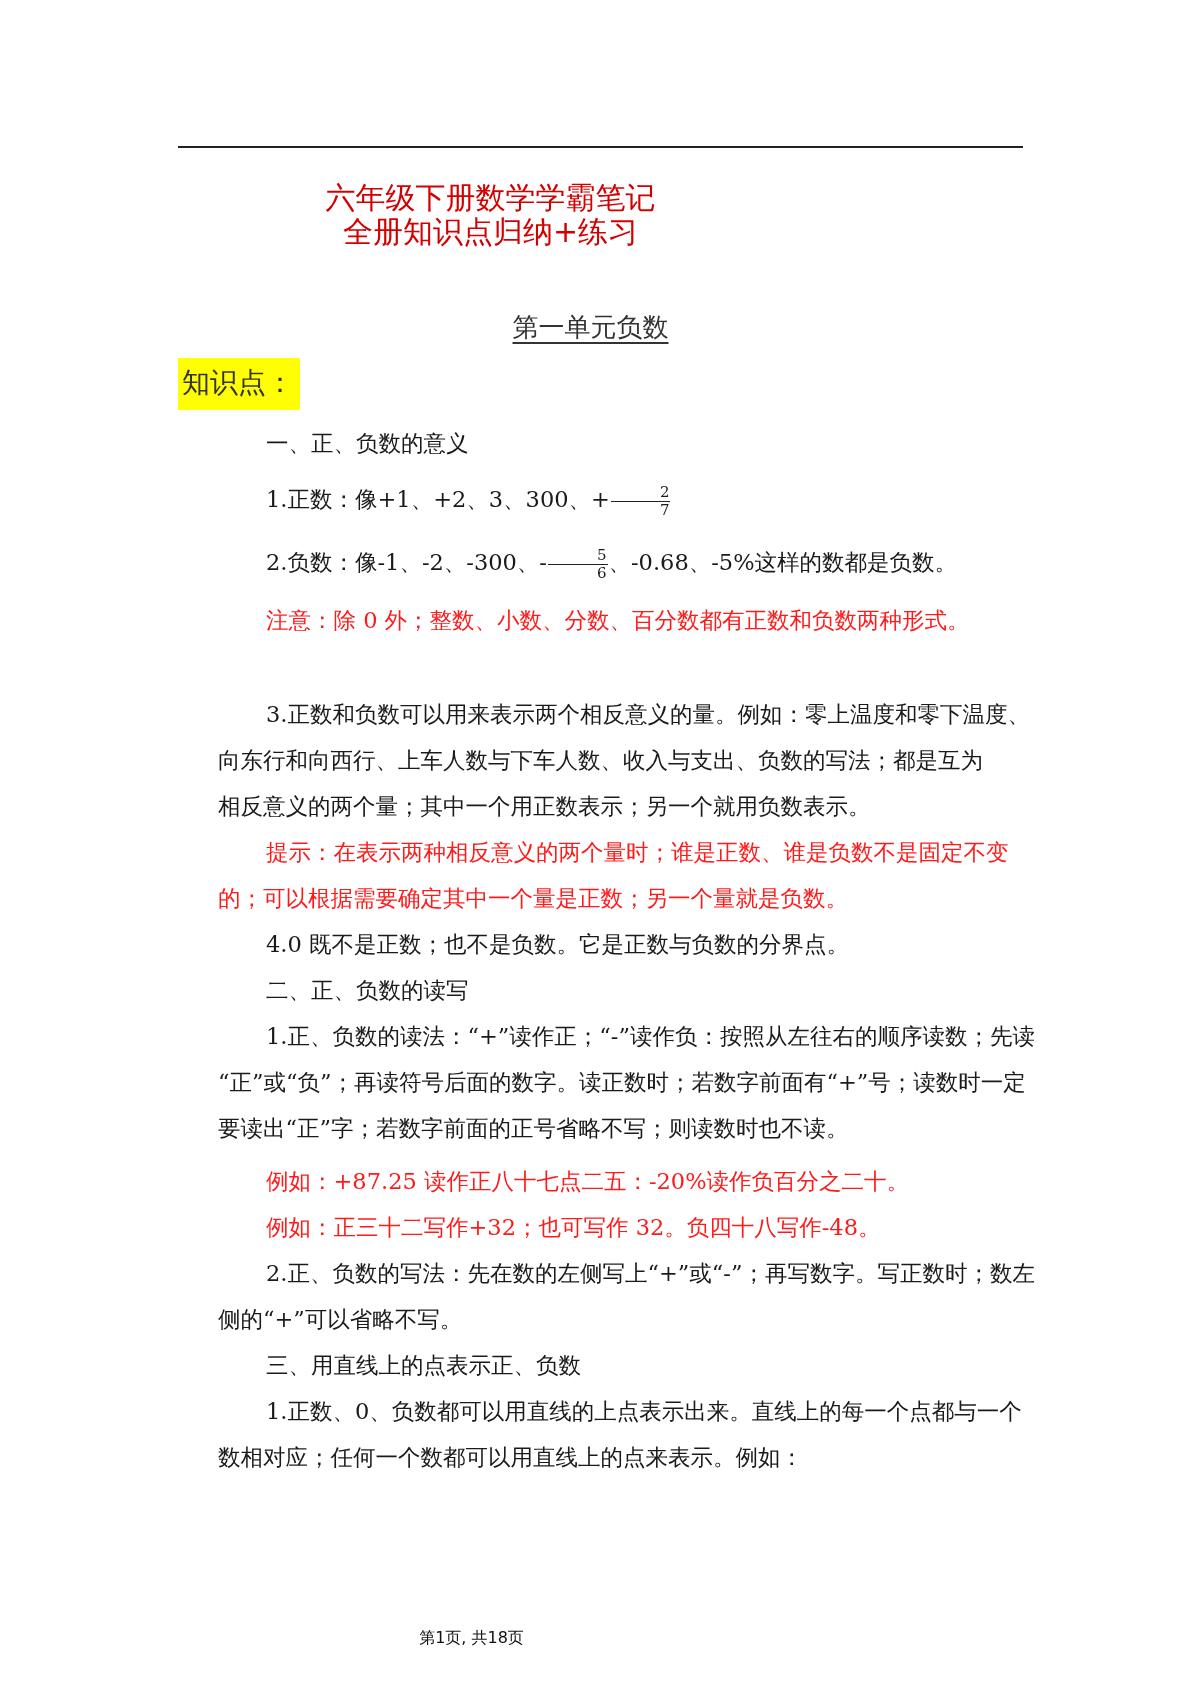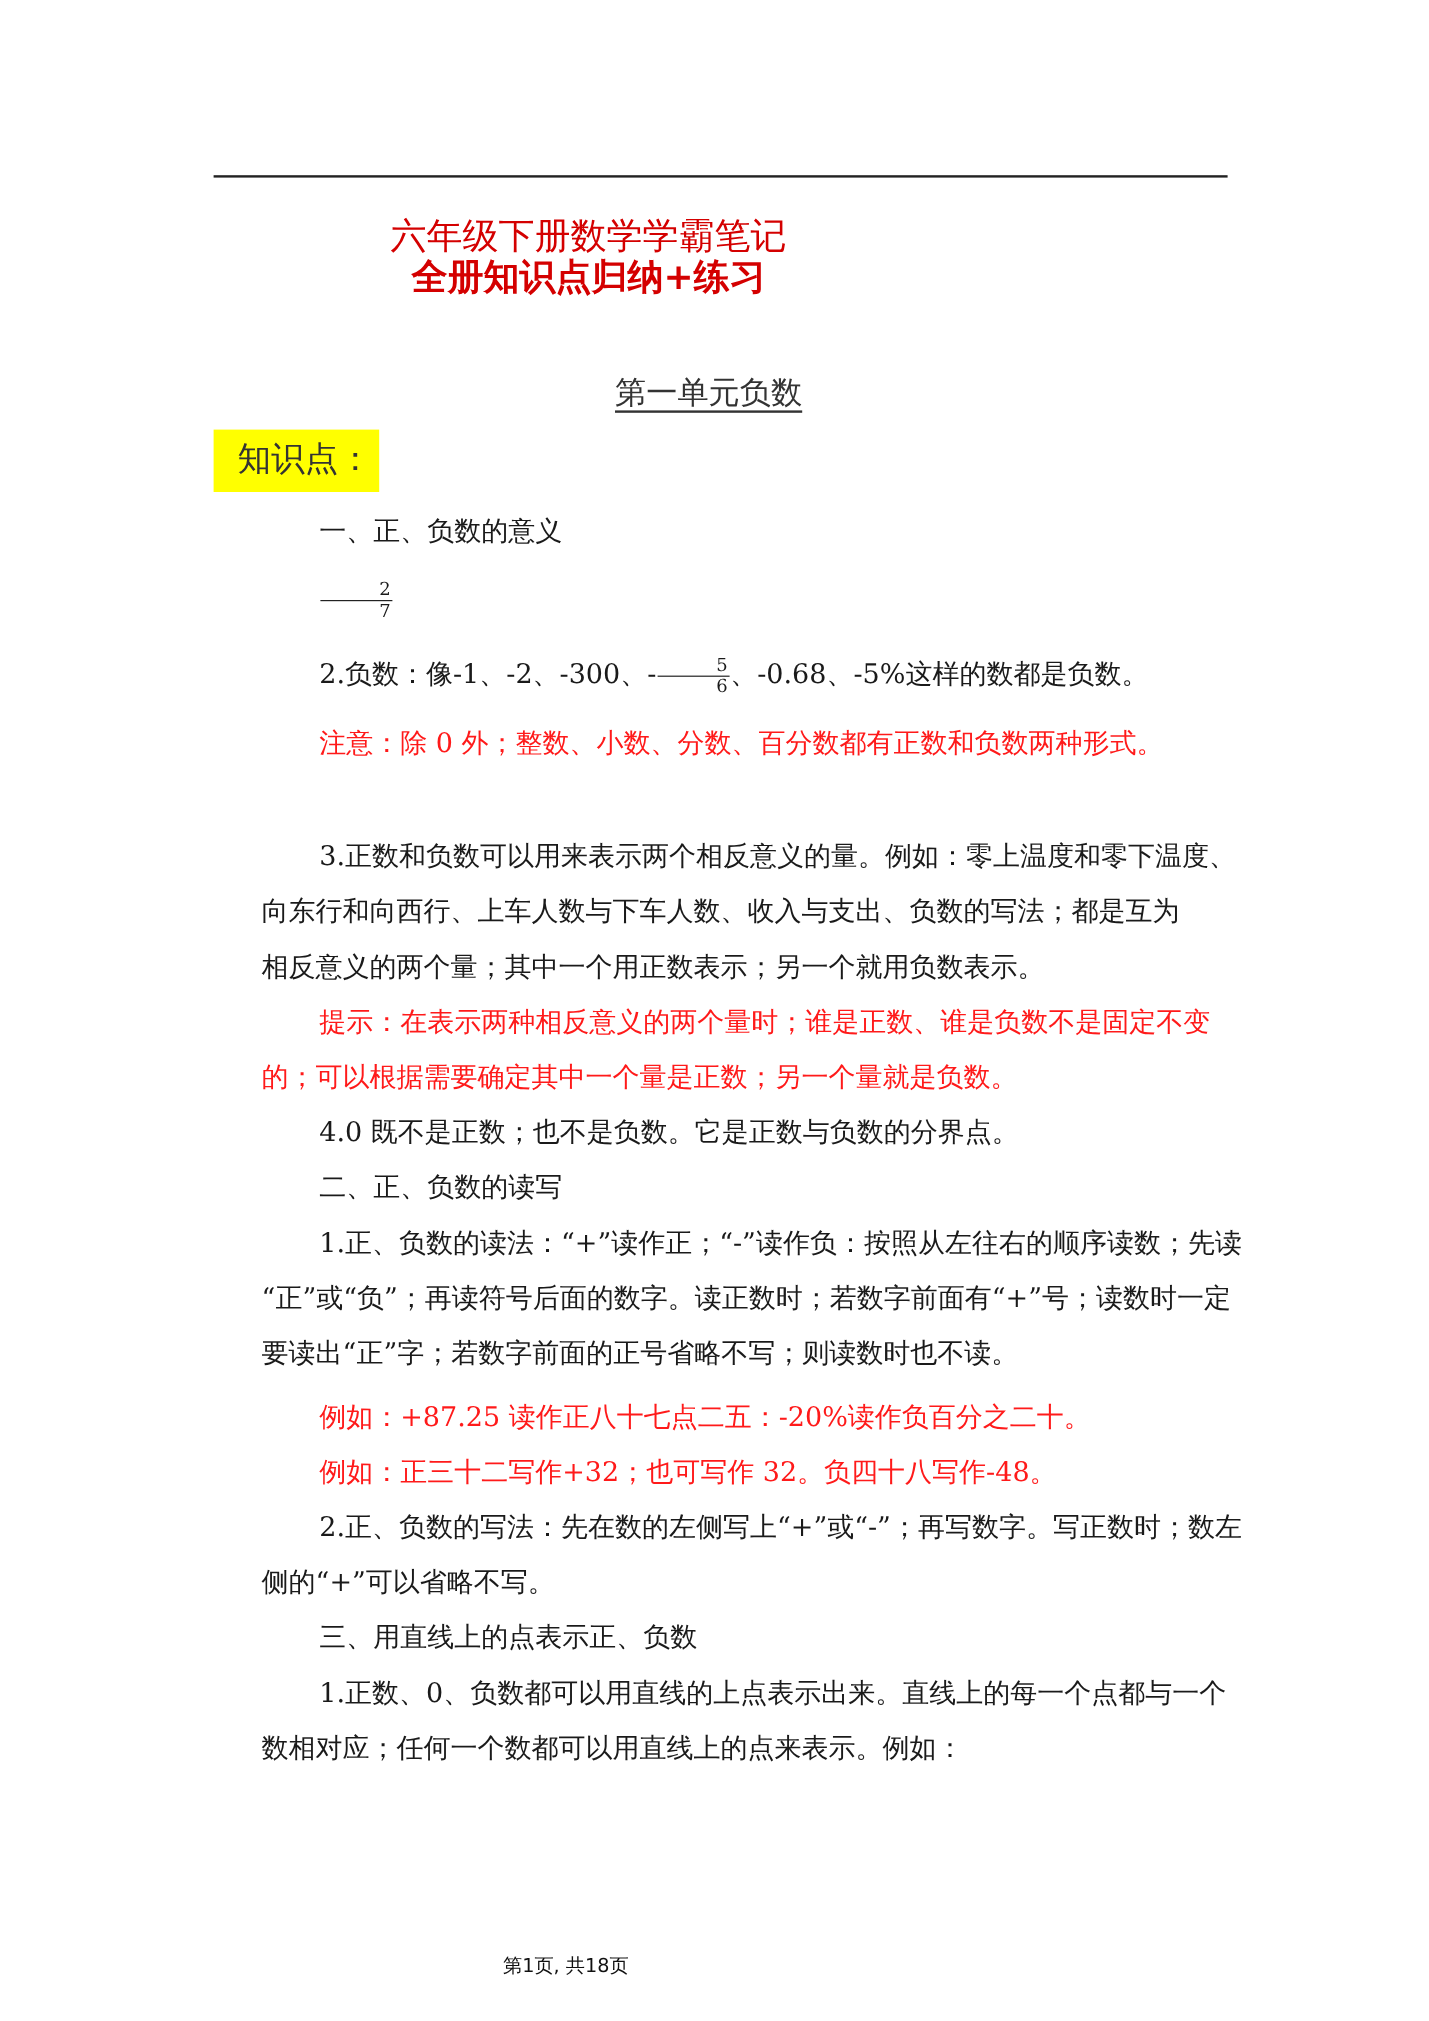--- a/index.html
+++ b/index.html
@@ -2,25 +2,25 @@
 <html><head>
   <meta charset="utf-8">
   <style>
     html, body { margin: 0; padding: 0; background: #ffffff; }
     body { width: 1191px; height: 1684px; position: relative; overflow: hidden;
       font-family: "DejaVu Serif", "Liberation Serif", serif; color: #1a1a1a; }
     .rule { position: absolute; left: 178px; top: 146px; width: 845px; height: 2px; background: #222; }
     .title { position: absolute; left: 0; width: 981px; text-align: center; color: #d40000;
       font-family: "DejaVu Sans", "Liberation Sans", sans-serif; }
     .t1 { top: 180px; font-size: 30px; line-height: 36px; }
-    .t2 { top: 214px; font-size: 30px; line-height: 36px; font-weight: bold; }
+    .t2 { top: 214px; font-size: 30px; line-height: 36px; font-weight: normal; }
     .unit { position: absolute; top: 310px; left: 0; width: 1191px; text-align: center;
       font-size: 26px; color: #333; }
     .unit span { text-decoration: underline; text-underline-offset: 6px; padding-right: 10px; margin-top: 25px; }
-    .kp { position: absolute; left: 178px; top: 358px; background: #ffff00; padding: 6px 6px 8px 20px;
+    .kp { position: absolute; left: 178px; top: 358px; background: #ffff00; padding: 6px 6px 8px 4px;
       font-size: 28px; color: #333; font-family: "DejaVu Sans", "Liberation Sans", sans-serif; }
     .p { position: absolute; left: 182px; width: 840px; font-size: 22.5px; line-height: 48px; white-space: nowrap; margin-left: 36px; }
     .ind { text-indent: 48px; }
     .red { color: #ff1a1a; }
     .frac { display: inline-block; vertical-align: middle; text-align: center; font-size: 15px; line-height: 17px; margin: 0 1px; }
     .frac .n { display: block; border-bottom: 1px solid #222; padding: 0 1px; }
     .frac .d { display: block; }
     .footer { position: absolute; top: 1628px; left: 0; width: 943px; text-align: center;
       font-size: 16px; font-family: "DejaVu Sans", "Liberation Sans", sans-serif; color: #111; }
   </style>
@@ -32,21 +32,21 @@
 <div class="title t1">六年级下册数学学霸笔记</div>
 <div class="title t2">全册知识点归纳+练习</div>
 
 <div class="unit"><span>第一单元负数</span></div>
 
 <div class="kp">知识点：</div>
 
 <div class="p ind" style="top:419px">一、正、负数的意义</div>
 
 <div class="p ind" style="top:475px">
-  <span class="frac"><span class="n">2</span><span class="d">7</span></span>
+  <span>1.正数：像+1、+2、3、300、+</span><span class="frac"><span class="n">2</span><span class="d">7</span></span>
 </div>
 
 <div class="p ind" style="top:538px">
   <span>2.负数：像-1、-2、-300、-</span><span class="frac"><span class="n">5</span><span class="d">6</span></span><span>、-0.68、-5%这样的数都是负数。</span>
 </div>
 
 <div class="p ind red" style="top:596px">注意：除 0 外；整数、小数、分数、百分数都有正数和负数两种形式。</div>
 
 <div class="p ind" style="top:690px">3.正数和负数可以用来表示两个相反意义的量。例如：零上温度和零下温度、</div>
 <div class="p" style="top:736px">向东行和向西行、上车人数与下车人数、收入与支出、负数的写法；都是互为</div>

